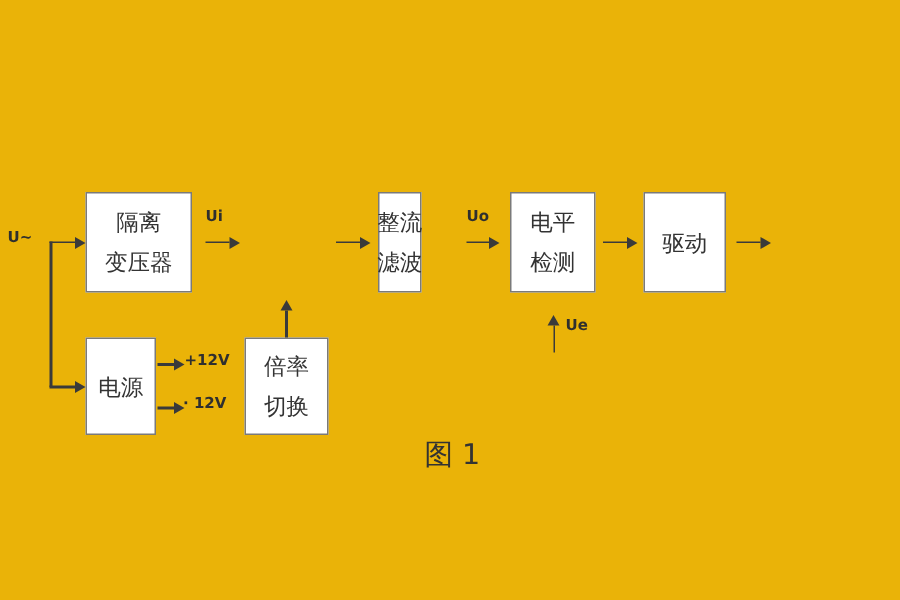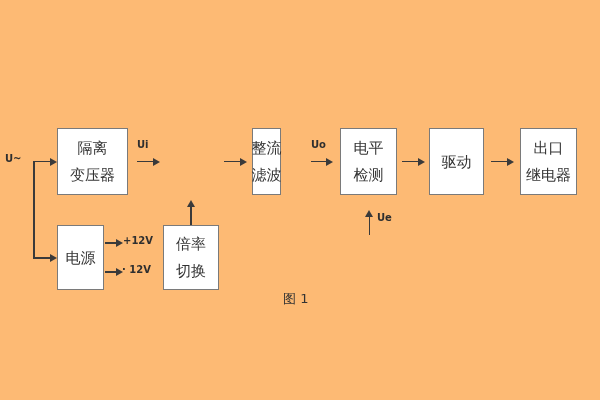--- a/index.html
+++ b/index.html
@@ -1,33 +1,33 @@
 <!DOCTYPE html>
 <html><head>
 <meta charset="utf-8">
 <style>
   html,body{margin:0;padding:0;background:#ffffff;}
   #stage{
-    position:relative;width:600px;height:400px;background:#fdba74;overflow:hidden;
+    position:relative;width:600px;height:400px;background:#eab308;overflow:hidden;
     font-family:"DejaVu Sans","Liberation Sans",sans-serif;color:#333333;
   }
   .box{
     position:absolute;border:1.5px solid #7a7a7a;background:#ffffff;
     display:flex;flex-direction:column;align-items:center;justify-content:center;
     gap:11px;box-sizing:border-box;
   }
   .box span{font-size:15px;line-height:16px;white-space:nowrap;color:#333333;}
   .hline{position:absolute;height:1.5px;background:#3a3a3a;}
   .vline{position:absolute;width:1.5px;background:#3a3a3a;}
   .arr-r{position:absolute;width:0;height:0;border-top:4px solid transparent;
          border-bottom:4px solid transparent;border-left:7px solid #3a3a3a;}
   .arr-u{position:absolute;width:0;height:0;border-left:4px solid transparent;
          border-right:4px solid transparent;border-bottom:7px solid #3a3a3a;}
   .sig{position:absolute;font-size:10px;font-weight:700;color:#2f2f2f;white-space:nowrap;}
-  .cap{position:absolute;font-size:13px;color:#333333;white-space:nowrap;}
+  .cap{position:absolute;font-size:19px;color:#333333;white-space:nowrap;}
 </style>
 </head>
 <body>
 
 <div id="stage">
 
   <div class="box" style="left:57px;top:128px;width:71px;height:67px">
     <span>隔离</span>
     <span>变压器</span>
   </div>
@@ -40,24 +40,20 @@
 
   <div class="box" style="left:340px;top:128px;width:57px;height:67px">
     <span>电平</span>
     <span>检测</span>
   </div>
 
   <div class="box" style="left:429px;top:128px;width:55px;height:67px">
     <span>驱动</span>
   </div>
 
-  <div class="box" style="left:520px;top:128px;width:57px;height:67px">
-    <span>出口</span>
-    <span>继电器</span>
-  </div>
 
   <div class="box" style="left:57px;top:225px;width:47px;height:65px">
     <span>电源</span>
   </div>
 
   <div class="box" style="left:163px;top:225px;width:56px;height:65px">
     <span>倍率</span>
     <span>切换</span>
   </div>
 

